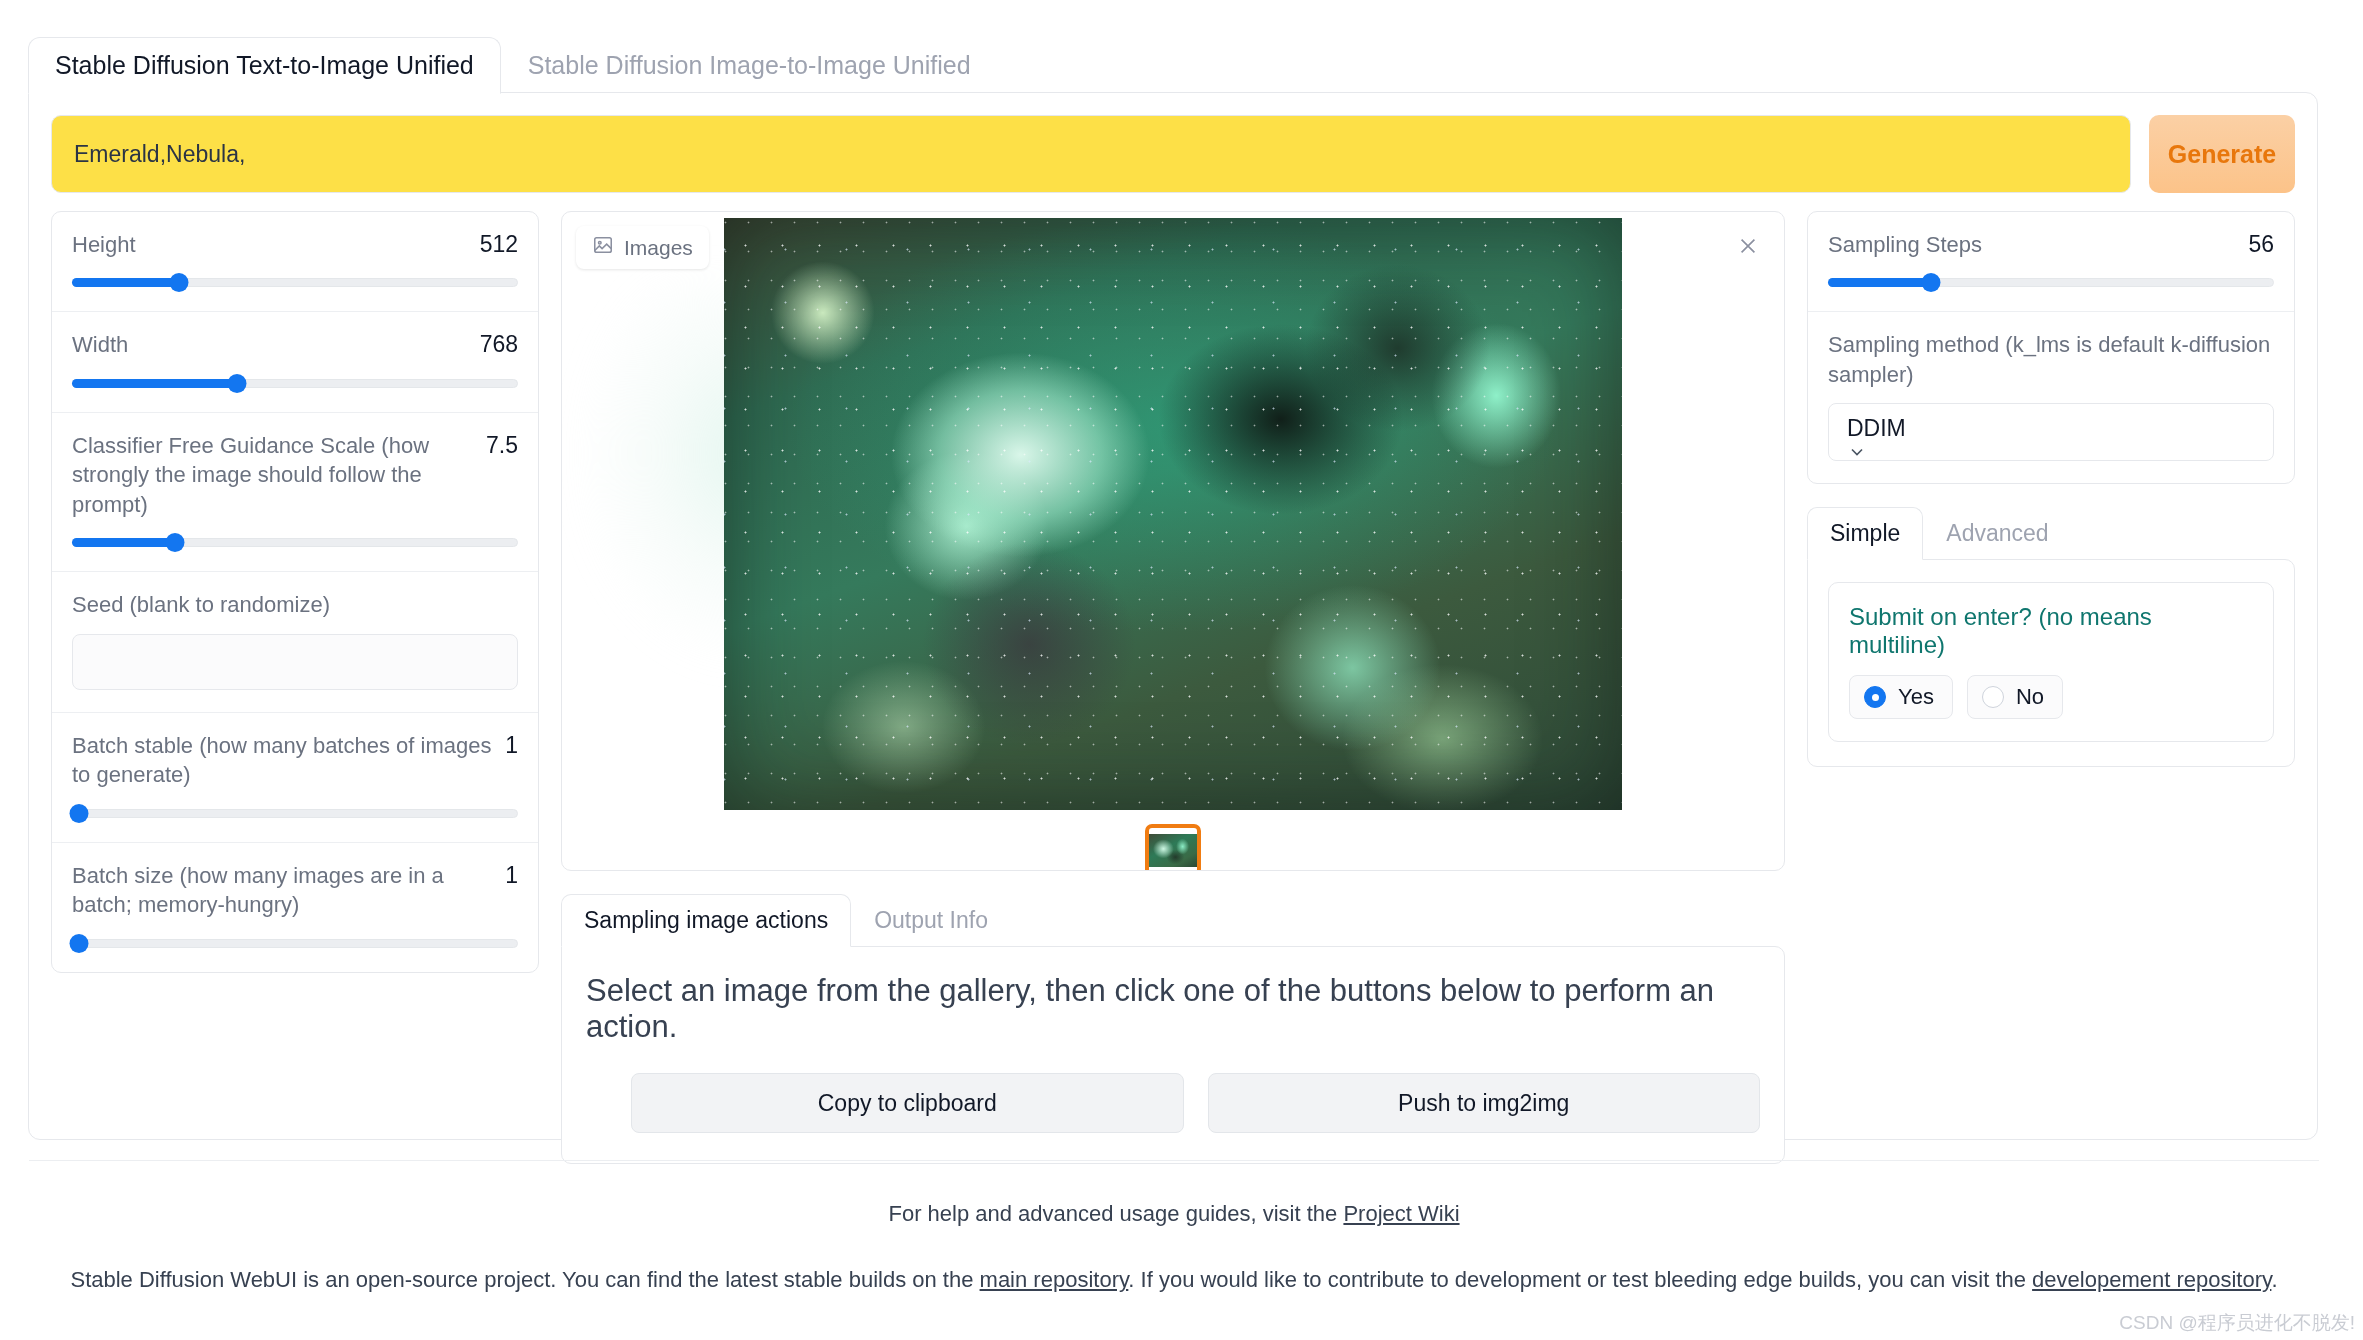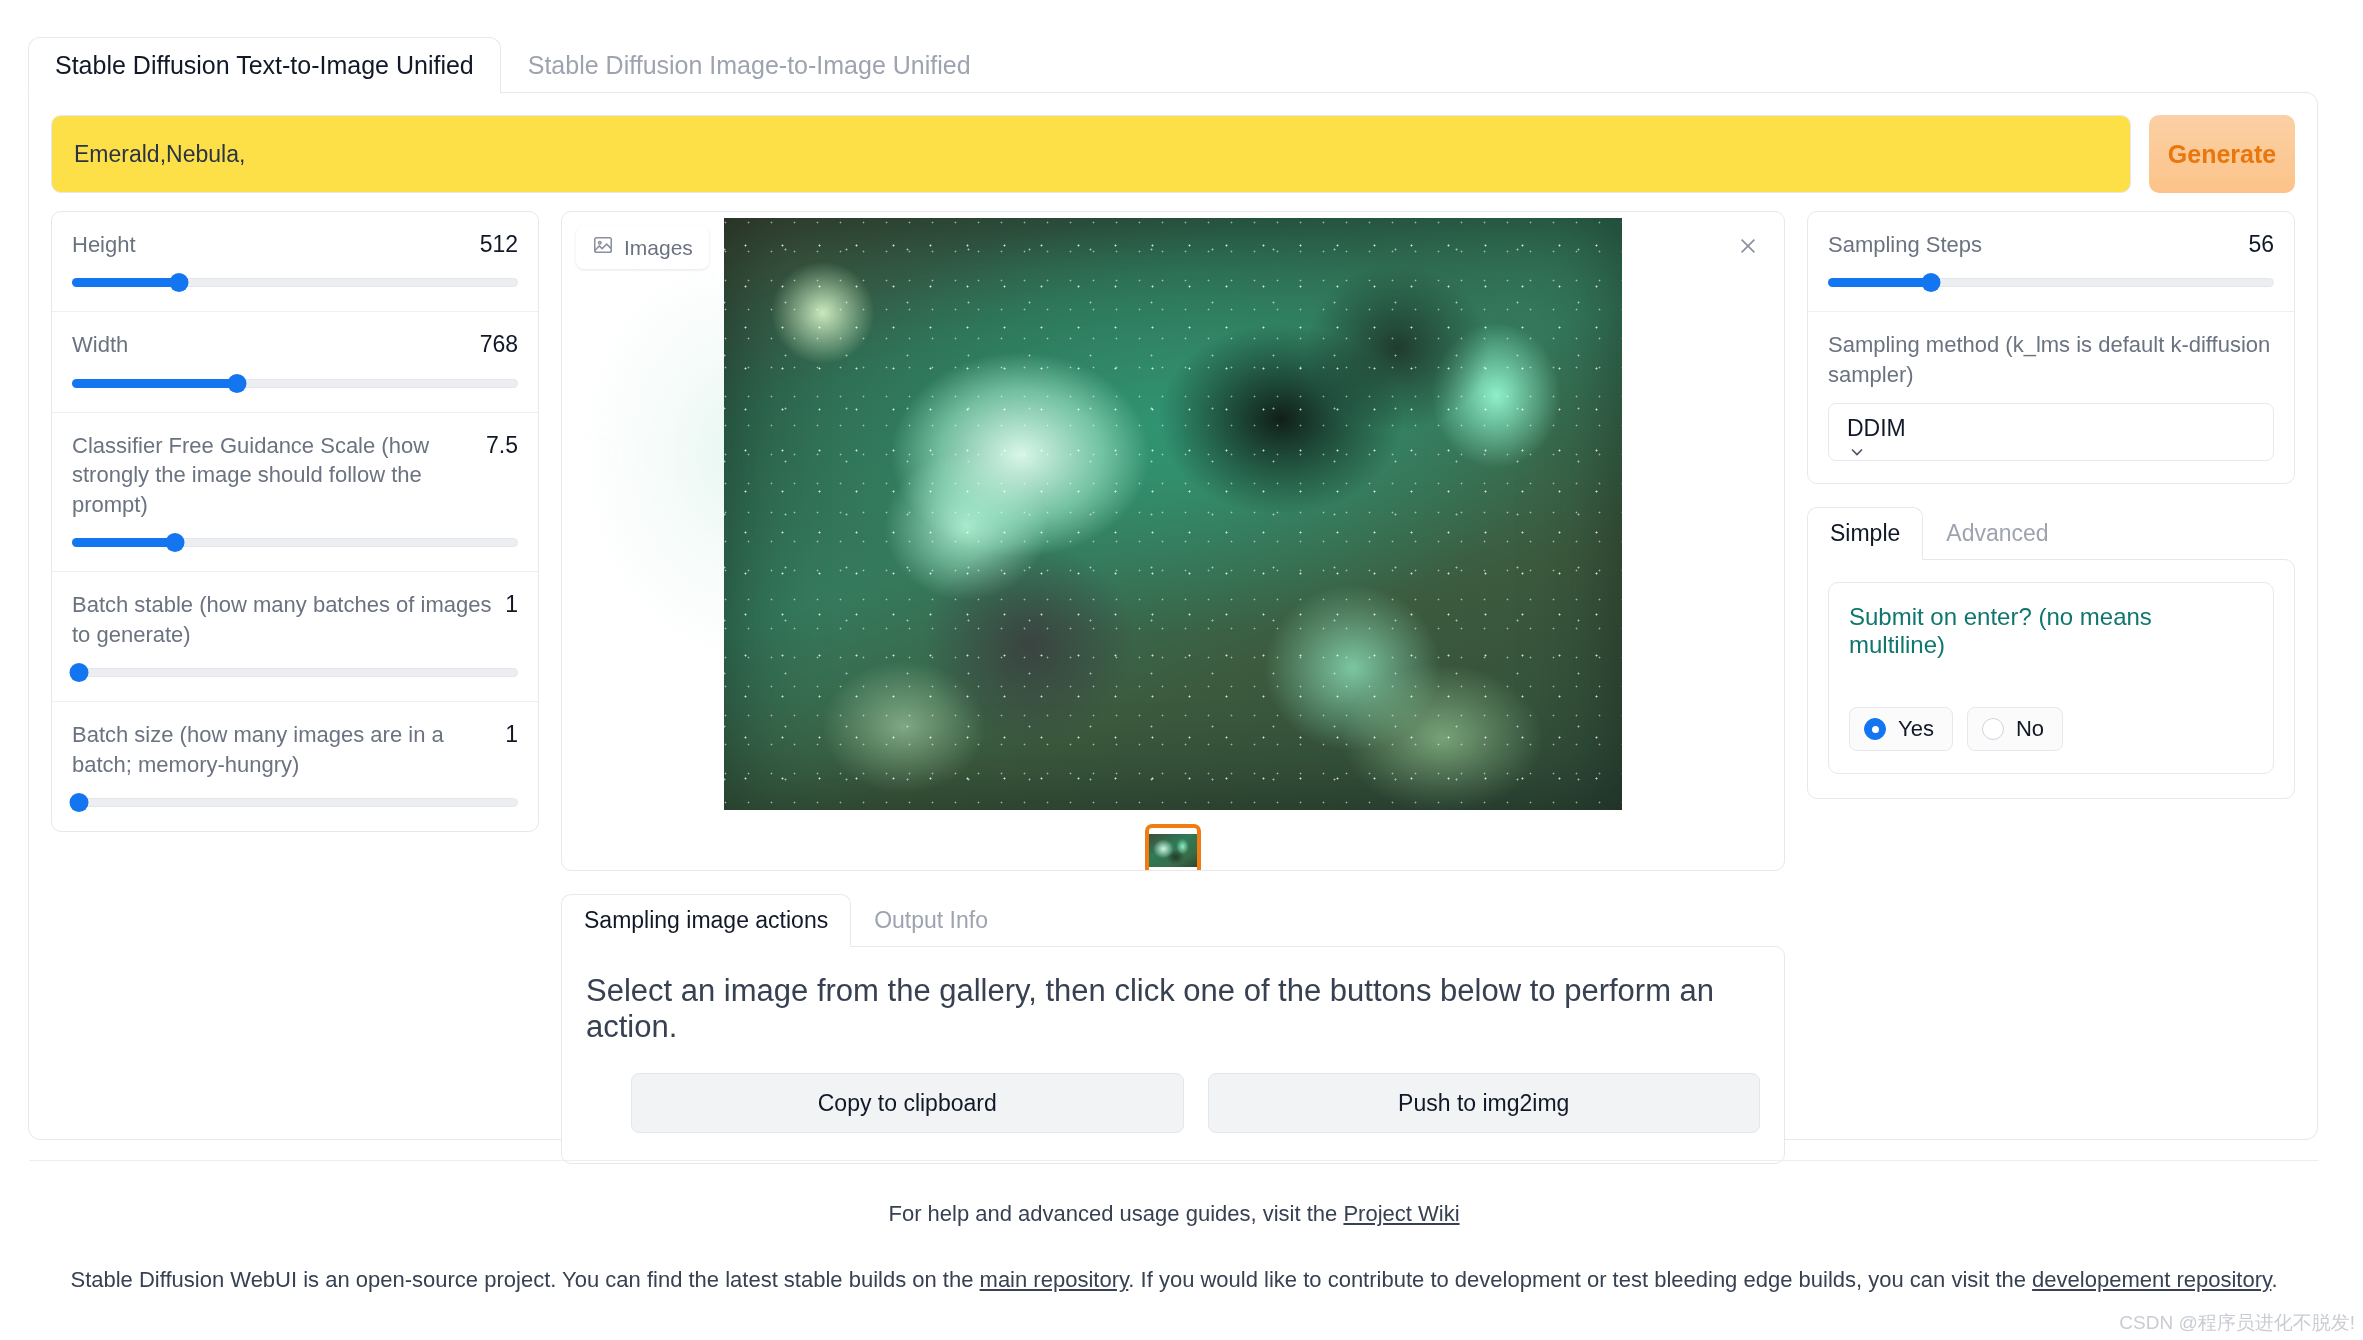--- a/index.html
+++ b/index.html
@@ -319,21 +319,20 @@
   }
   .radio-q { font-size: 24px; color: #0f766e; margin-bottom: 16px; }
   .radio-row { display: flex; gap: 14px; }
   .radio-pill {
     display: flex; align-items: center; gap: 12px;
     border: 1px solid #e6e8ec;
     border-radius: 8px;
     background: #fbfbfc;
     padding: 8px 18px 8px 14px;
     cursor: pointer;
-    margin-top: 32px;
   }
   .radio-dot {
     width: 22px; height: 22px; border-radius: 50%;
     border: 1px solid #cfd4dc; background: #ffffff;
     display: flex; align-items: center; justify-content: center;
   }
   .radio-dot.on {
     background: #1376f0; border-color: #1376f0;
   }
   .radio-dot.on::after {
@@ -416,20 +415,26 @@
               <div class="field-label">Classifier Free Guidance Scale (how strongly the image should follow the prompt)</div>
               <div class="field-value">7.5</div>
             </div>
             <div class="slider">
               <div class="track"></div>
               <div class="fill" style="width:23%"></div>
               <div class="thumb" style="left:23%"></div>
             </div>
           </div>
 
+          <div class="field">
+            <div class="field-head" style="margin-bottom:14px">
+              <div class="field-label">Seed (blank to randomize)</div>
+            </div>
+            <div class="text-input"></div>
+          </div>
 
           <div class="field">
             <div class="field-head">
               <div class="field-label">Batch stable (how many batches of images to generate)</div>
               <div class="field-value">1</div>
             </div>
             <div class="slider">
               <div class="track"></div>
               <div class="fill" style="width:0%"></div>
               <div class="thumb" style="left:1.6%"></div>

